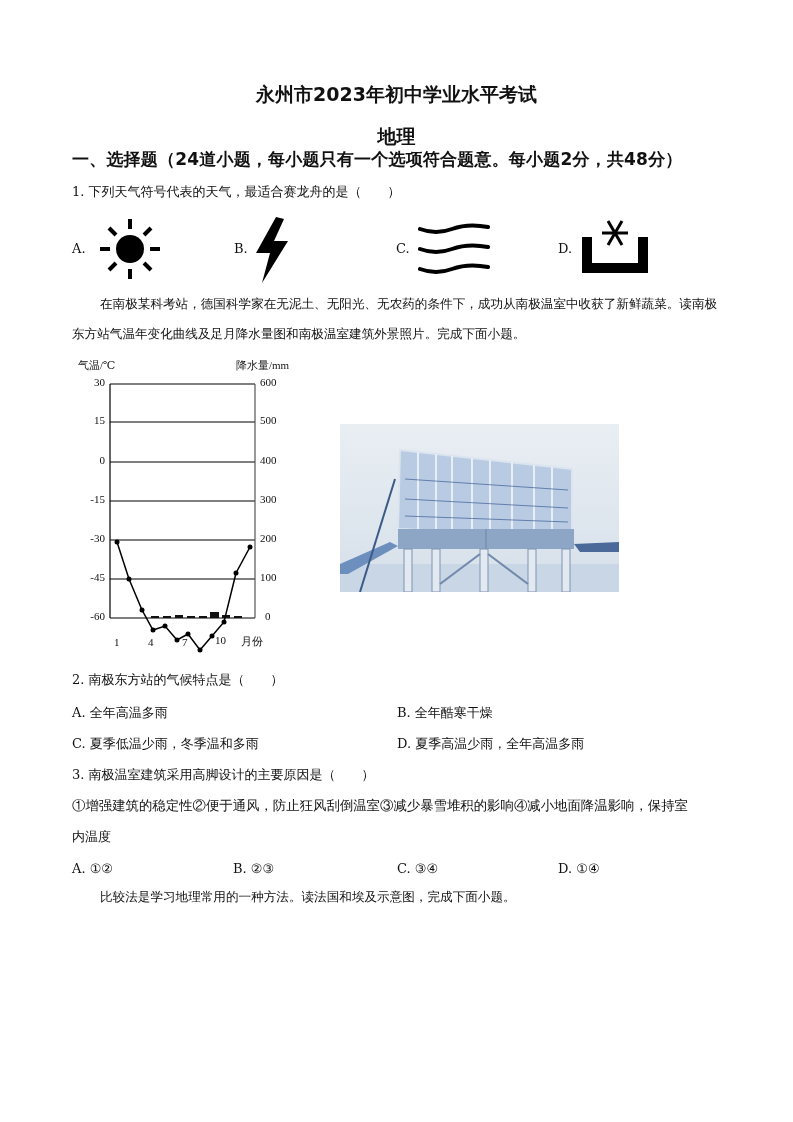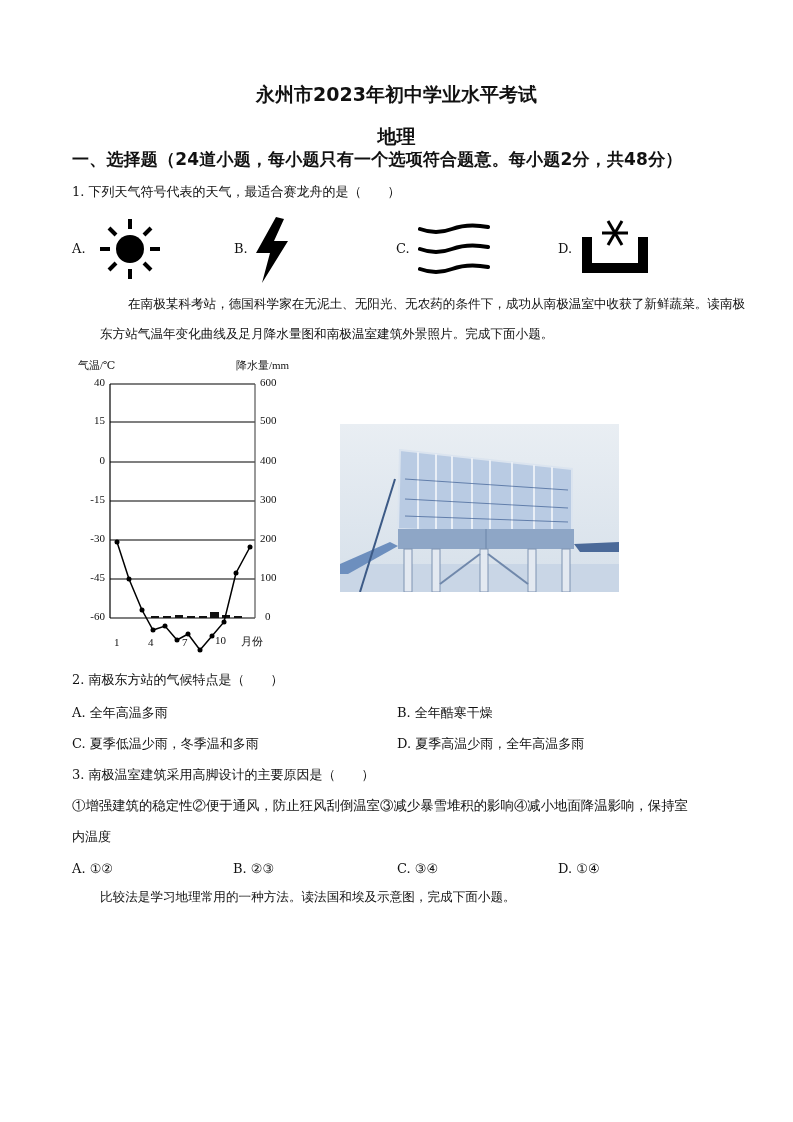--- a/index.html
+++ b/index.html
@@ -70,27 +70,27 @@
       <path d="M0,20 H10 V46 H56 V20 H66 V56 H0 Z" fill="#000"></path>
       <g stroke="#000" stroke-width="3">
         <line x1="20" y1="16" x2="46" y2="16"></line>
         <line x1="26" y1="4" x2="40" y2="28"></line>
         <line x1="40" y1="4" x2="26" y2="28"></line>
       </g>
     </svg>
   </span>
 </div>
 
-<div class="abs para" style="top:289px;margin-left:28px;">在南极某科考站，德国科学家在无泥土、无阳光、无农药的条件下，成功从南极温室中收获了新鲜蔬菜。读南极东方站气温年变化曲线及足月降水量图和南极温室建筑外景照片。完成下面小题。</div>
+<div class="abs para" style="top:289px;">在南极某科考站，德国科学家在无泥土、无阳光、无农药的条件下，成功从南极温室中收获了新鲜蔬菜。读南极东方站气温年变化曲线及足月降水量图和南极温室建筑外景照片。完成下面小题。</div>
 
 <div class="abs" style="left:70px; top:355px; width:260px; height:305px;">
   <span class="abs chart-lbl" style="left:8px; top:3px;">气温/℃</span>
   <span class="abs chart-lbl" style="left:166px; top:3px;">降水量/mm</span>
 
-  <span class="abs chart-lbl" style="right:225px; top:21px;">40</span>
+  <span class="abs chart-lbl" style="right:225px; top:21px;">30</span>
   <span class="abs chart-lbl" style="right:225px; top:59px;">15</span>
   <span class="abs chart-lbl" style="right:225px; top:99px;">0</span>
   <span class="abs chart-lbl" style="right:225px; top:138px;">-15</span>
   <span class="abs chart-lbl" style="right:225px; top:177px;">-30</span>
   <span class="abs chart-lbl" style="right:225px; top:216px;">-45</span>
   <span class="abs chart-lbl" style="right:225px; top:255px;">-60</span>
 
   <span class="abs chart-lbl" style="left:190px; top:21px;">600</span>
   <span class="abs chart-lbl" style="left:190px; top:59px;">500</span>
   <span class="abs chart-lbl" style="left:190px; top:99px;">400</span>

